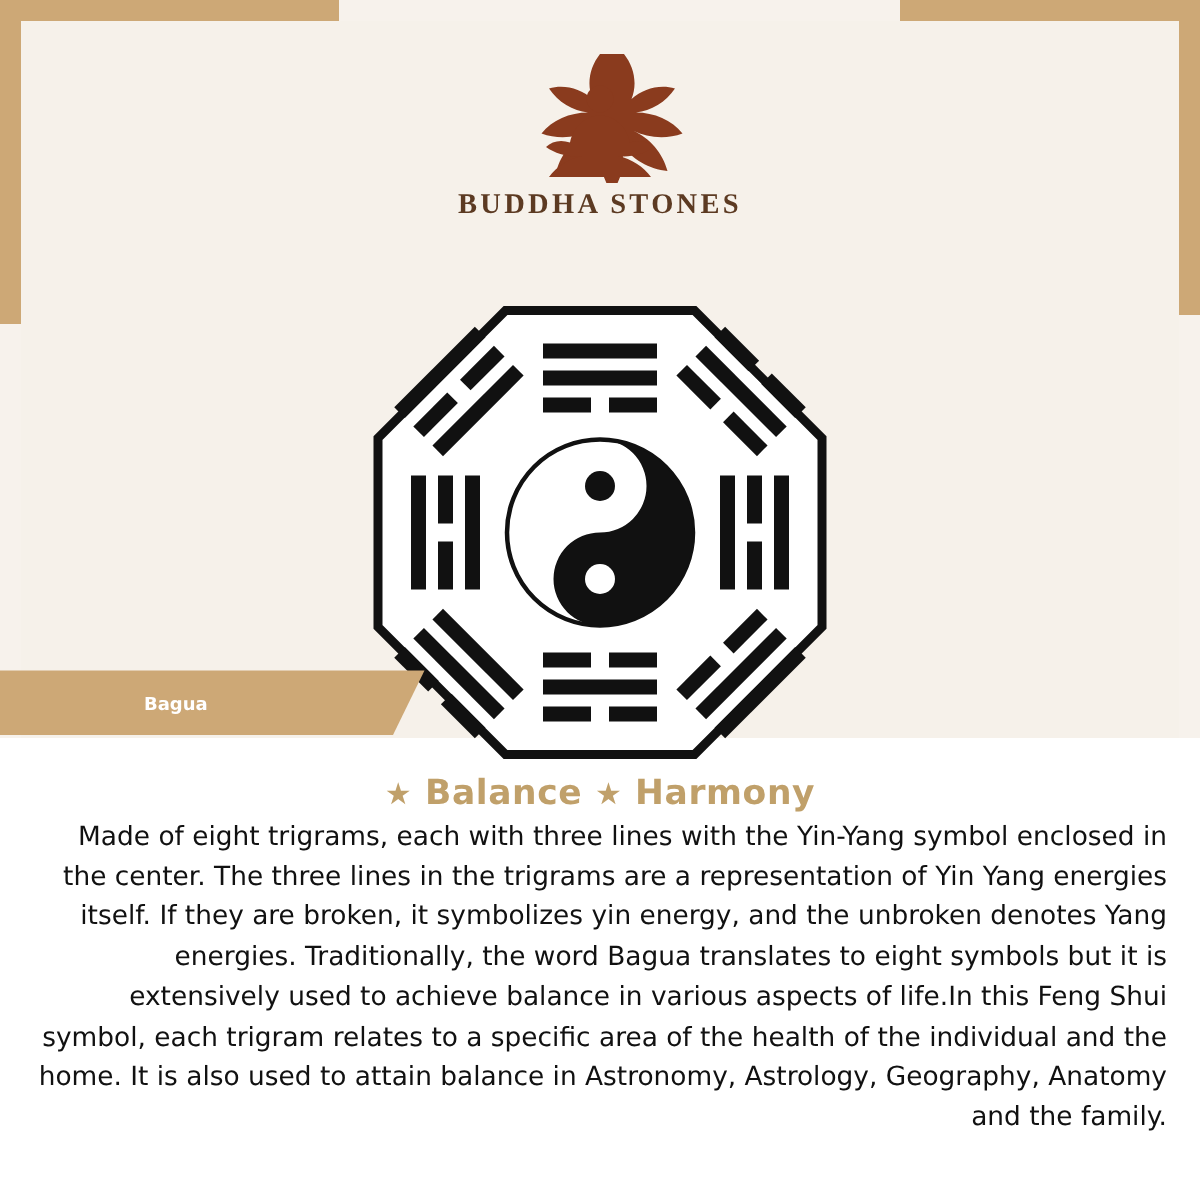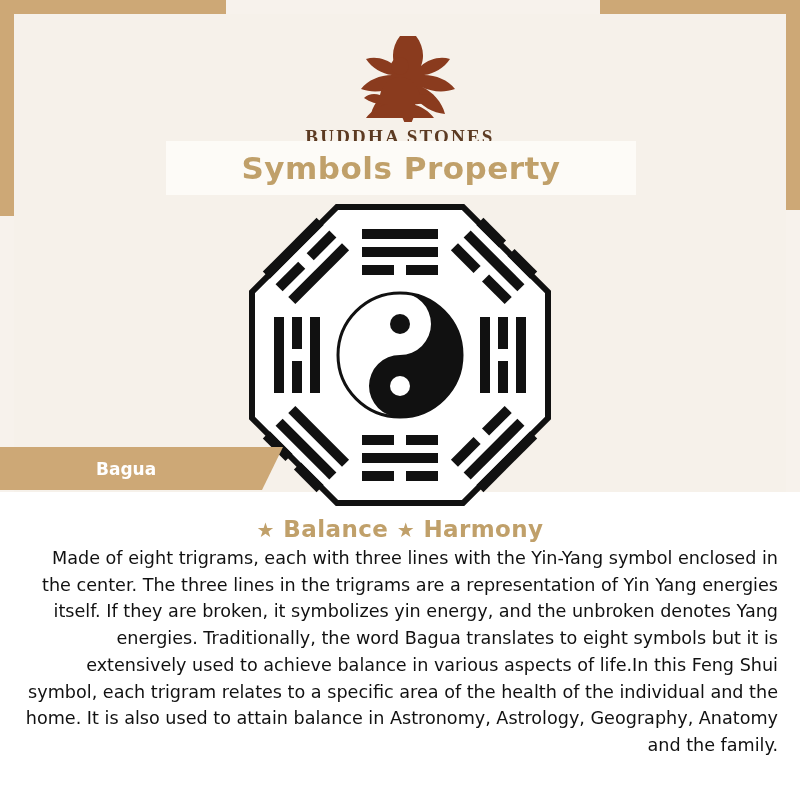--- a/index.html
+++ b/index.html
@@ -103,21 +103,21 @@
   .label-tag::after {
     content: "";
     position: absolute;
     right: -21px; top: 0;
     width: 0; height: 0;
     border-top: 43px solid #cda876;
     border-right: 21px solid transparent;
   }
   .label-text {
     margin-left: 96px;
-    font-size: 17px;
+    font-size: 12px;
     font-weight: bold;
     color: #ffffff;
     font-family: "DejaVu Sans", sans-serif;
   }
 
   
   .subtitle {
     position: absolute;
     left: 0; top: 516px;
     width: 800px;
@@ -165,23 +165,20 @@
         <g fill="#8a3b1e">
 
           <circle cx="89" cy="40" r="9"></circle>
           <path d="M89 51 c-10 0 -18 8 -20 18 c-6 -2 -12 -1 -16 3 c7 5 16 7 24 6 c-9 2 -17 7 -22 14 l68 0 c-5 -7 -13 -12 -22 -14 c8 1 17 -1 24 -6 c-4 -4 -10 -5 -16 -3 c-2 -10 -10 -18 -20 -18 z"></path>
         </g>
       </svg>
     </span>
     <div class="brand-name">BUDDHA STONES</div>
   </div>
 
-  <div class="title-band">
-    <div class="title-text">Symbols Property</div>
-  </div>
 
   <div class="bagua-wrap">
     <svg width="304" height="304" viewBox="0 0 304 304" xmlns="http://www.w3.org/2000/svg">
       <defs>
         <clipPath id="octclip">
           <polygon points="89,4 215,4 300,89 300,215 215,300 89,300 4,215 4,89"></polygon>
         </clipPath>
       </defs>
 
       <polygon points="89,4 215,4 300,89 300,215 215,300 89,300 4,215 4,89" fill="#ffffff" stroke="#111111" stroke-width="6"></polygon>

